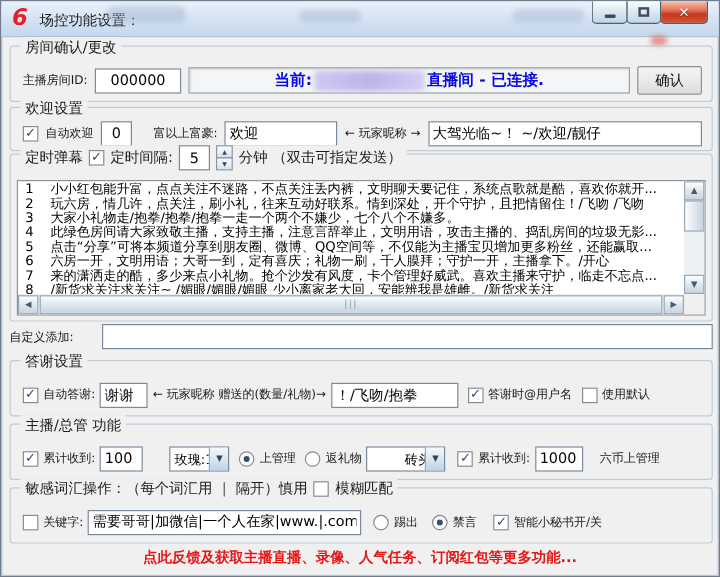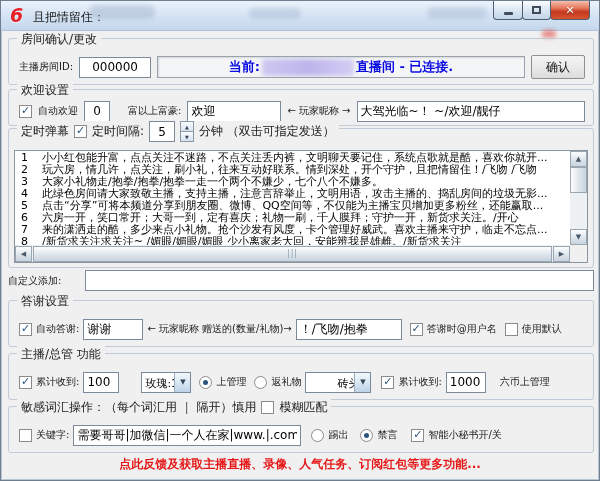--- a/index.html
+++ b/index.html
@@ -92,21 +92,21 @@
   .footer span{font-size:12px;font-weight:bold;color:#e61717;}
   .tight{gap:4px;}
 </style>
 </head>
 <body>
 
 <div id="window">
 
   <div class="titlebar">
     <span class="app-icon">6</span>
-    <span class="title-text">且把情留住：</span>
+    <span class="title-text">场控功能设置：</span>
     <span class="smudge sm1"></span>
     <span class="smudge sm2"></span>
     <span class="smudge sm3"></span>
   </div>
   <span class="smudge sm4"></span>
   <div class="winbtns">
     <div class="wbtn min">
         <span class="minbar"></span>
       </div>
     <div class="wbtn max">
@@ -181,21 +181,21 @@
         <div class="lrow">
             <span class="lnum">4</span>
             <span class="ltext">此绿色房间请大家致敬主播，支持主播，注意言辞举止，文明用语，攻击主播的、捣乱房间的垃圾无影...</span>
           </div>
         <div class="lrow">
             <span class="lnum">5</span>
             <span class="ltext">点击“分享”可将本频道分享到朋友圈、微博、QQ空间等，不仅能为主播宝贝增加更多粉丝，还能赢取...</span>
           </div>
         <div class="lrow">
             <span class="lnum">6</span>
-            <span class="ltext">六房一开，笑口常开；大哥一到，定有喜庆；礼物一刷，千人膜拜；守护一开，新货求关注。/开心</span>
+            <span class="ltext">六房一开，文明用语；大哥一到，定有喜庆；礼物一刷，千人膜拜；守护一开，主播拿下。/开心</span>
           </div>
         <div class="lrow">
             <span class="lnum">7</span>
             <span class="ltext">来的潇洒走的酷，多少来点小礼物。抢个沙发有风度，卡个管理好威武。喜欢主播来守护，临走不忘点...</span>
           </div>
         <div class="lrow">
             <span class="lnum">8</span>
             <span class="ltext">/新货求关注求关注~ /媚眼/媚眼/媚眼 少小离家老大回，安能辨我是雄雌。/新货求关注</span>
           </div>
 
@@ -223,21 +223,21 @@
 
   <div class="group" style="top:299px;height:47px;">
     <div class="legend">
         <span>答谢设置</span>
       </div>
     <div class="grow tight" style="padding-top:11px;">
       <span class="cb">
           <span class="mk">✓</span>
         </span>
       <span class="lbl">自动答谢:</span>
-      <input class="tx" style="width: 60px;" value="谢谢">
+      <input class="tx" style="width: 40px;" value="谢谢">
       <span class="lbl">← 玩家昵称 赠送的(数量/礼物)→</span>
       <input class="tx" style="width: 106px;" value="！/飞吻/抱拳">
       <span class="cb" style="margin-left:4px;">
           <span class="mk">✓</span>
         </span>
       <span class="lbl">答谢时@用户名</span>
       <span class="cb off" style="margin-left:4px;">
           <span class="mk">✓</span>
         </span>
       <span class="lbl">使用默认</span>

